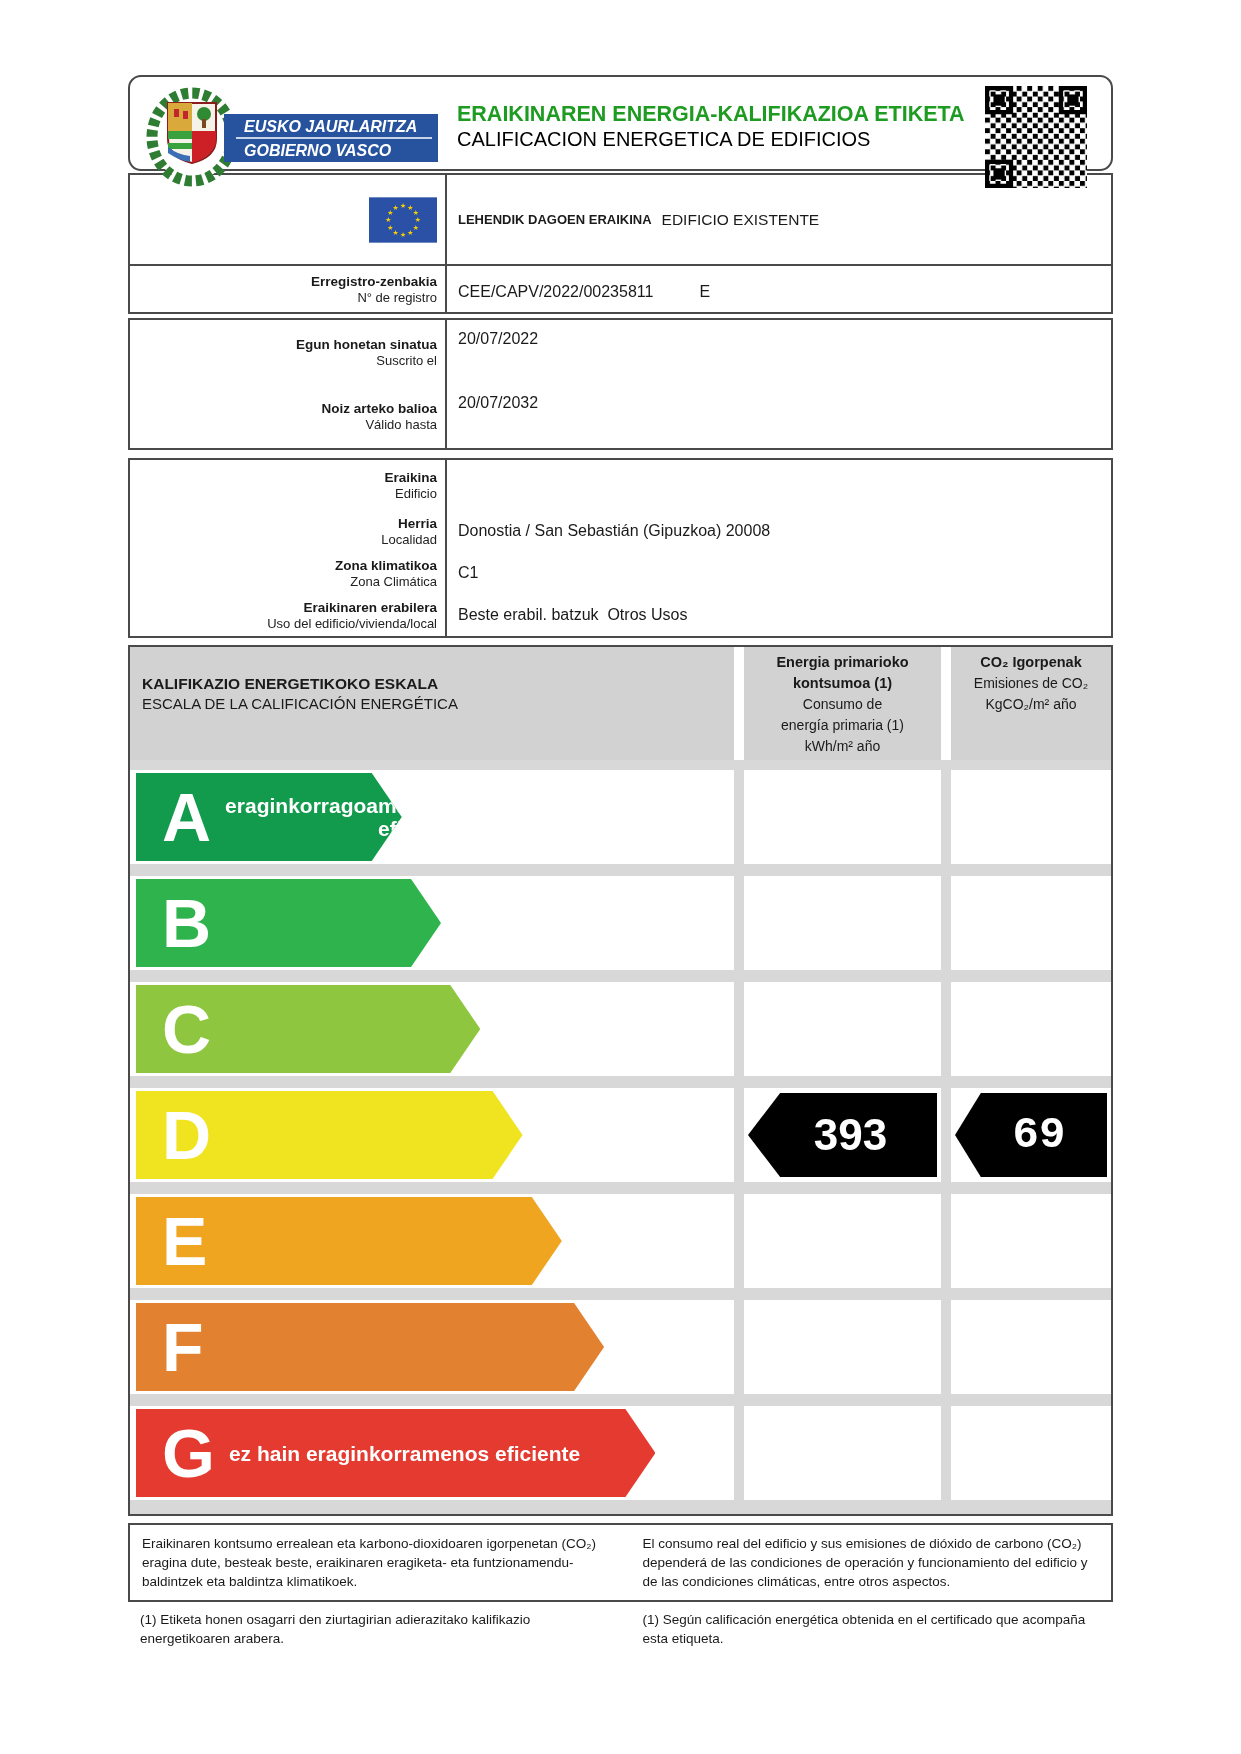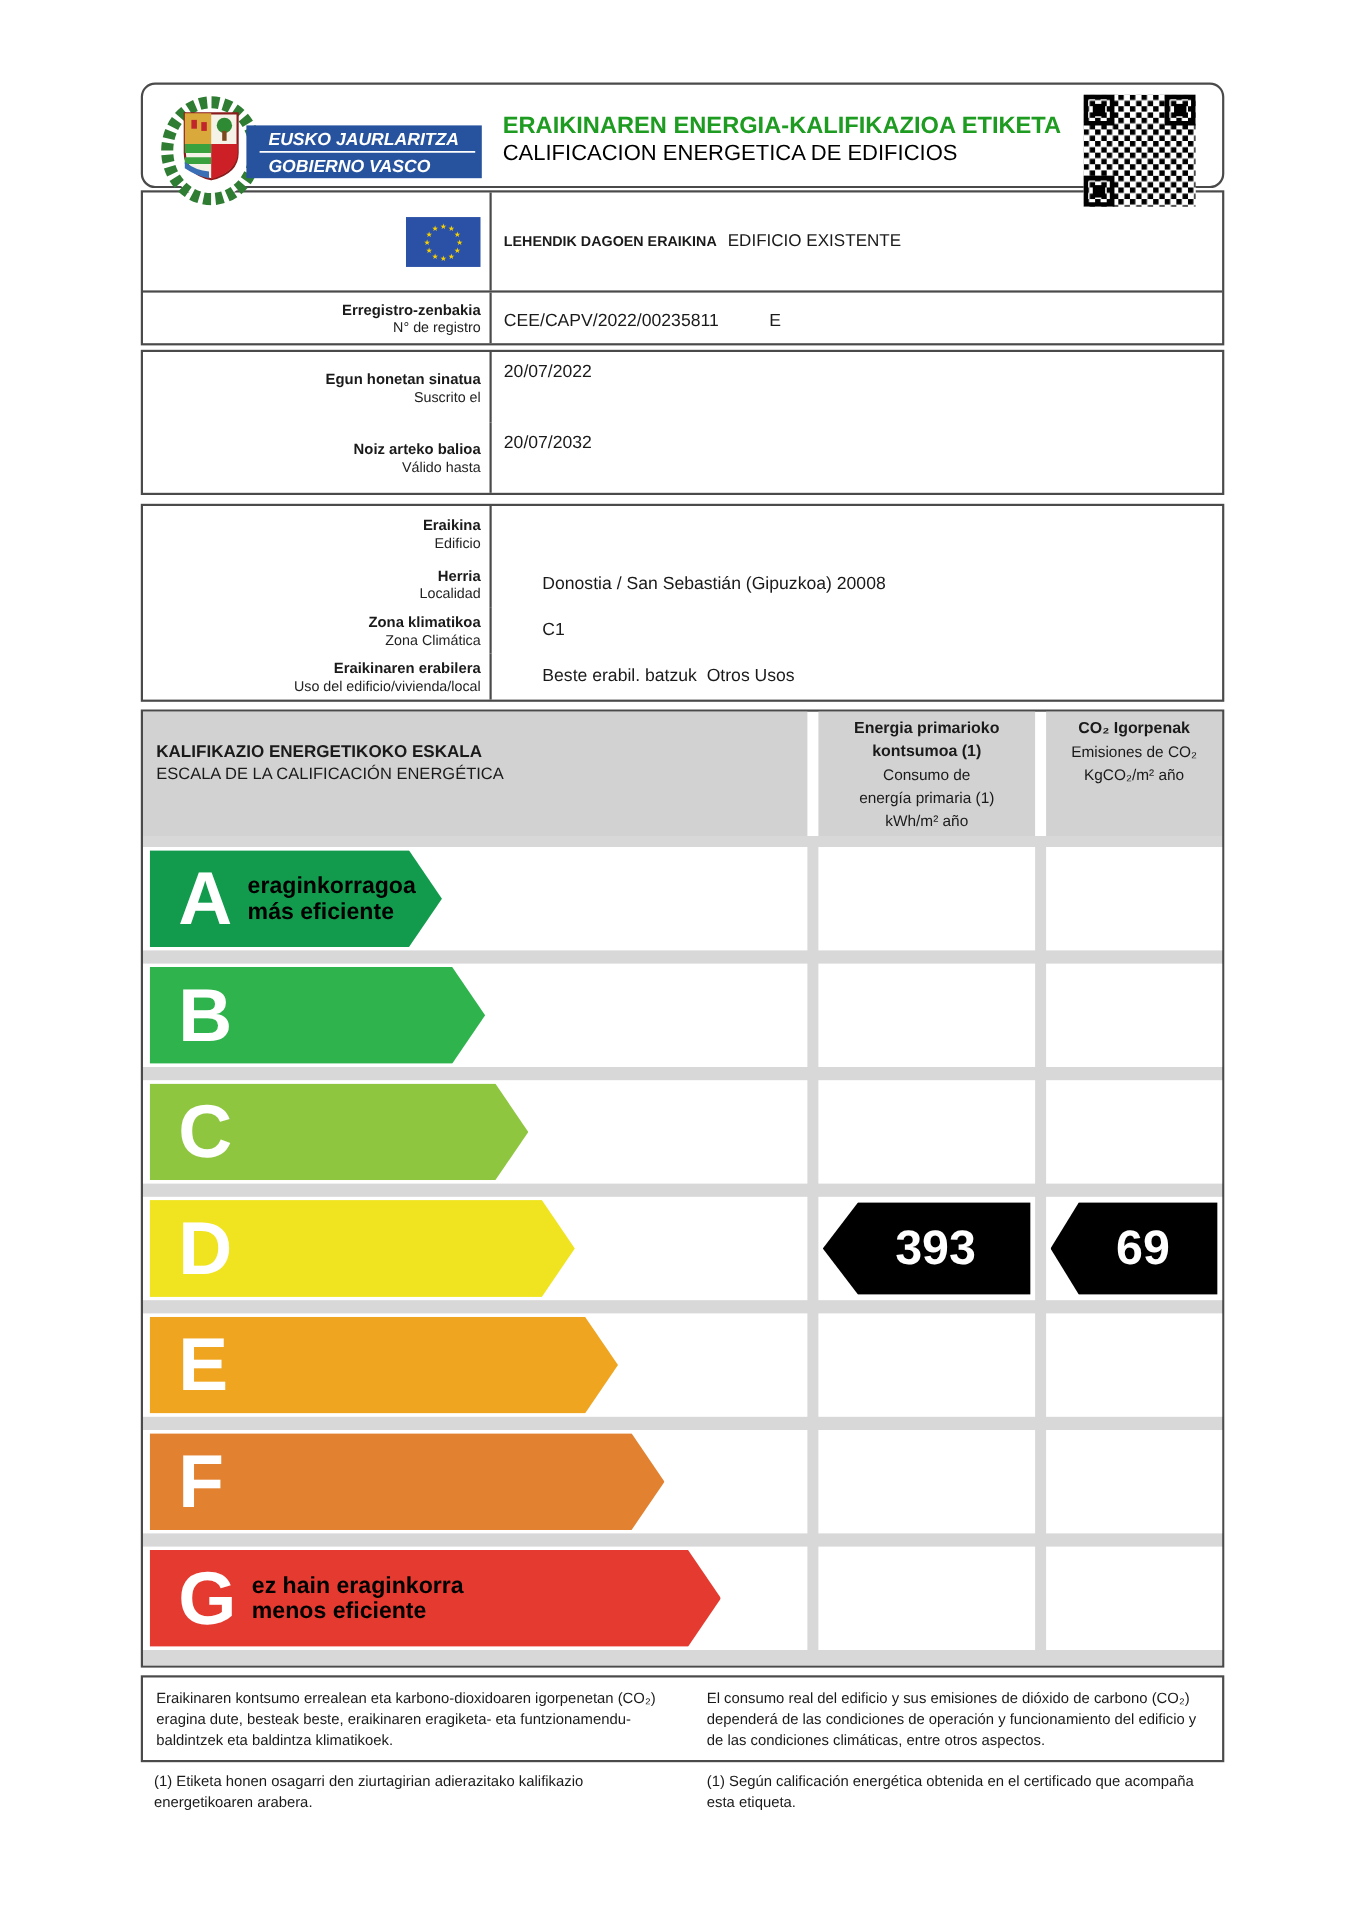--- a/index.html
+++ b/index.html
@@ -30,46 +30,46 @@
   .flag-lbl{justify-content:center;align-items:flex-end;}
   .flag{width:68px;height:46px;display:block;}
   .bt-eu{font-weight:bold;font-size:13px;}
   .bt-es{font-size:15.5px;margin-left:10px;}
   .registro-row{height:48px;border-top:2px solid #4a4a4a;}
   .reg-e{margin-left:46px;}
 
   .dates-box{margin-top:4px;}
   .dates-box .hrow{height:64px;}
   .building-box{margin-top:8px;}
-  .building-box .hrow{height:42px;gap:35px;}
+  .building-box .hrow{height:42px;}
   .building-box .hrow.first{height:50px;}
 
   
   .scale-box{margin-top:7px;border:2px solid #4a4a4a;box-sizing:border-box;background:#fff;}
   .scale-header{display:flex;height:113px;}
   .shcell{background:#d2d2d2;box-sizing:border-box;}
   .sh-scale{width:604px;padding:27px 0 0 12px;}
   .sht1{font-weight:bold;font-size:15.5px;line-height:20px;}
   .sht2{font-size:15px;line-height:20px;}
   .sh-energy{width:197px;margin-left:10px;text-align:center;padding-top:5px;}
   .sh-co2{flex:1;margin-left:10px;text-align:center;padding-top:5px;}
   .shl{font-size:14px;line-height:21px;display:block;}
   .shl.b{font-weight:bold;font-size:14.5px;}
 
   .scale-body{background:#d8d8d8;padding:10px 0 2px 0;}
   .srow{display:flex;height:94px;margin-bottom:12px;}
   .cell{background:#fff;box-sizing:border-box;}
   .cscale{width:604px;display:flex;align-items:center;}
   .cenergy{width:197px;margin-left:10px;display:flex;align-items:center;justify-content:center;}
-  .cco2{flex:1;margin-left:10px;display:flex;align-items:center;justify-content:center;}
+  .cco2{flex:1;margin-left:10px;display:flex;align-items:center;justify-content:center;font-family:Liberation Mono, monospace;}
 
   .arrow{height:88px;margin-left:6px;display:flex;align-items:center;
          clip-path:polygon(0 0, calc(100% - 30px) 0, 100% 50%, calc(100% - 30px) 100%, 0 100%);}
   .grade{font-size:68px;font-weight:bold;color:#fff;line-height:88px;margin-left:26px;}
-  .gnote{display:flex;flex-direction:column;color:#000000;font-weight:bold;
+  .gnote{display:flex;flex-direction:row;color:#ffffff;font-weight:bold;
          font-size:21px;line-height:23px;margin-left:14px;}
 
   .ind{height:84px;width:calc(100% - 8px);background:#000;color:#fff;
        display:flex;align-items:center;justify-content:center;
        font-weight:bold;font-size:44px;padding-left:16px;box-sizing:border-box;
        clip-path:polygon(0 50%, 17% 0, 100% 0, 100% 100%, 17% 100%);}
 
   
   .footer-box{margin-top:7px;display:flex;padding:9px 12px;gap:44px;}
   .fcol{width:462px;font-size:13.5px;line-height:19px;}

